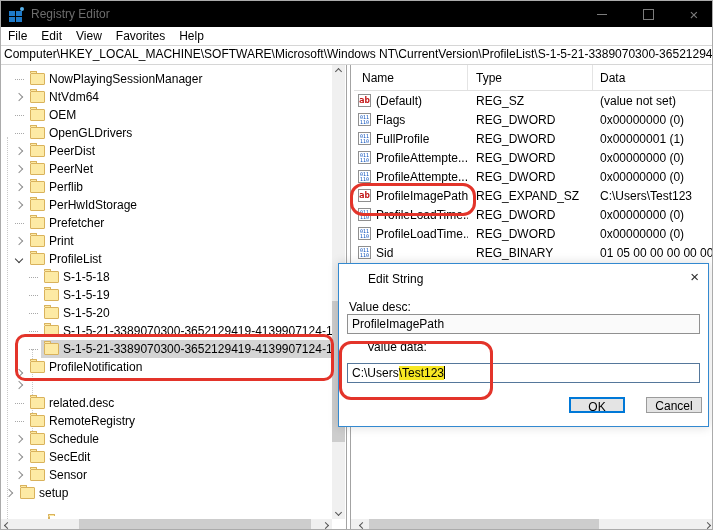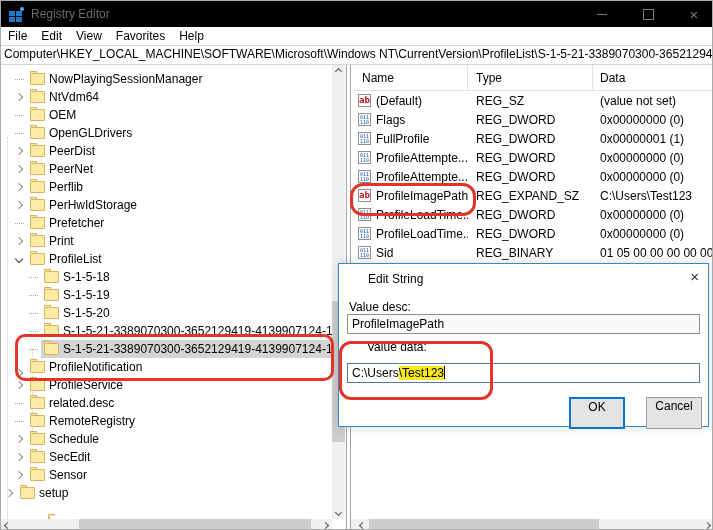--- a/index.html
+++ b/index.html
@@ -75,21 +75,21 @@
   .dlg-title{position:absolute;left:11px;top:8px;margin-left:18px;}
   .dlg-close{position:absolute;right:9px;top:4px;font-size:15px;color:#2b2b2b;}
   .dlg-label-name{position:absolute;left:10px;top:36px;}
   .dlg-name-field{position:absolute;left:8px;top:50px;width:353px;height:20px;background:#fafafa;
     border:1px solid #909090;box-sizing:border-box;line-height:18px;padding-left:4px;}
   .dlg-label-data{position:absolute;left:10px;top:76px;margin-left:18px;}
   .dlg-data-field{position:absolute;left:8px;top:99px;width:353px;height:20px;background:#fff;
     border:1px solid #55779b;box-sizing:border-box;line-height:18px;padding-left:4px;white-space:nowrap;}
   .hl{background:var(--hl);}
   .caret{display:inline-block;width:1px;height:13px;background:#000;vertical-align:-2px;}
-  .btn{position:absolute;top:133px;height:32px;background:#e4e4e4;text-align:center;line-height:17px;box-sizing:border-box;}
+  .btn{position:absolute;top:133px;height:16px;background:#e4e4e4;text-align:center;line-height:17px;box-sizing:border-box;}
   .btn-ok{left:230px;width:56px;border:2px solid var(--accent);}
   .btn-cancel{left:307px;width:56px;border:1px solid #9b9b9b;}
   
   .annot{position:absolute;border:3px solid var(--annot);border-radius:10px;z-index:60;pointer-events:none;}
   #annot-tree{left:14px;top:333px;width:313px;height:41px;}
   #annot-name{left:349px;top:182px;width:120px;height:27px;border-radius:13px;}
   #annot-data{left:338px;top:340px;width:148px;height:53px;border-radius:12px;}
 </style>
 </head>
 <body>
@@ -264,24 +264,20 @@
           <span class="chev"></span>
         </span>
         <span class="sel-wrap">
           <span class="folder"></span>
           <span>ProfileNotification</span>
         </span>
       </div>
       <div class="tree-row" style="padding-left: 10px;">
         <span class="chev-slot">
           <span class="chev"></span>
-        </span>
-        <span class="sel-wrap">
-          <span class="folder"></span>
-          <span>ProfileService</span>
         </span>
       </div>
       <div class="tree-row" style="padding-left: 10px;">
         <span class="chev-slot">
           <span class="dotstub"></span>
         </span>
         <span class="sel-wrap">
           <span class="folder"></span>
           <span>related.desc</span>
         </span>

